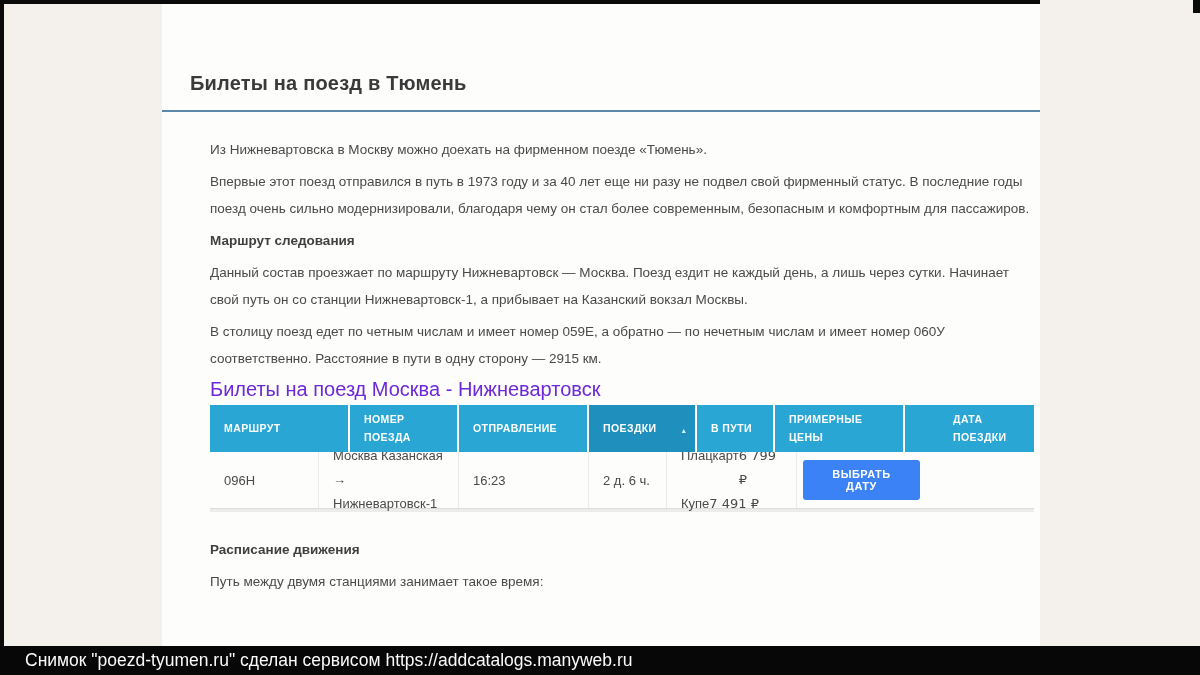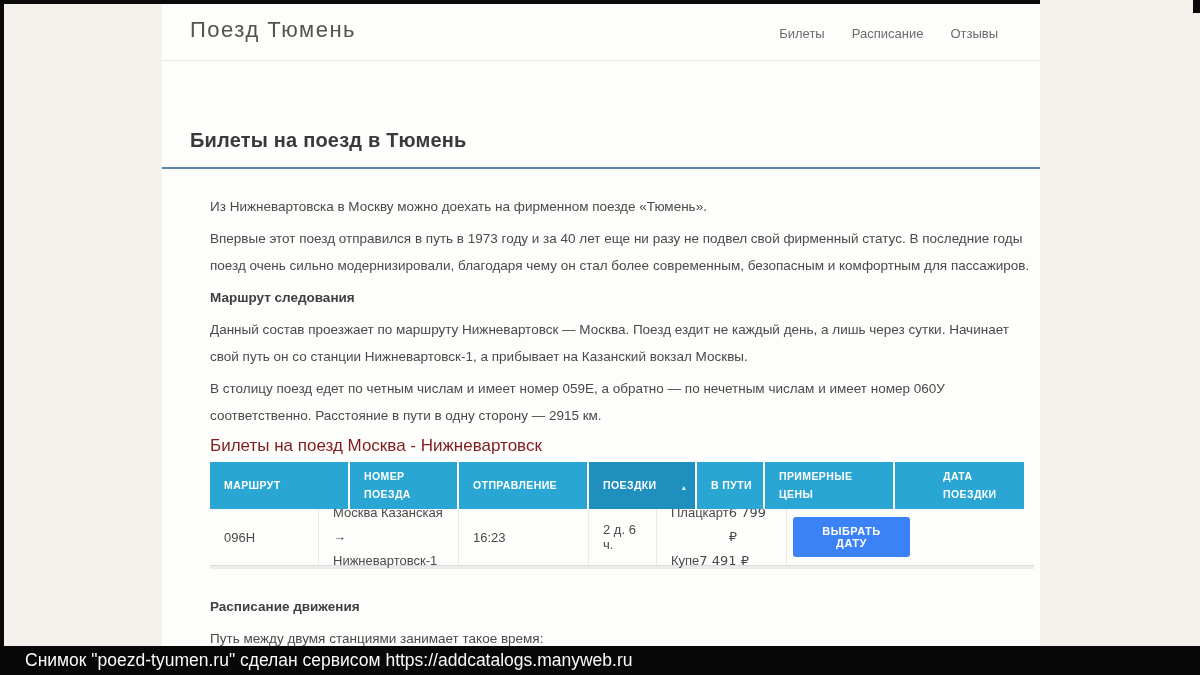--- a/index.html
+++ b/index.html
@@ -31,21 +31,21 @@
 
   .page-title {
     margin:68px 0 0 28px;
     font-size:20px; font-weight:700; color:#3a3a3a; letter-spacing:0.2px;
   }
   .title-rule { margin-top:15px; height:2px; background:#5d87a8; width:100%; }
 
   .content { padding:24px 4px 0 48px; font-size:13.5px; color:#4a4a4a; }
   .content p { line-height:27px; margin:0 0 5px; }
   .content .subhead { font-size:13.5px; font-weight:700; line-height:27px; margin:0 0 5px; color:#3f3f3f; }
-  .content h2 { font-size:17px; font-weight:400; line-height:24px; margin:4px 0 4px; color:#7f1d1d; }
+  .content h2 { font-size:20px; font-weight:400; line-height:24px; margin:4px 0 4px; color:#6d28d9; }
 
   
   .tickets-table { width:824px; margin-top:2px; }
   .thead { display:flex; height:47px; }
   .th {
     background:#2aa6d5; color:#ffffff;
     font-size:10.5px; font-weight:700; letter-spacing:0.4px; line-height:1.7;
     display:flex; align-items:center;
     padding:0 10px 0 14px; border-right:2px solid #fdfdfc;
     position:relative; cursor:pointer;
@@ -68,48 +68,40 @@
   .td.center { justify-content:center; padding:0 6px; }
   .date-btn {
     background:#3b82f6; border:none; border-radius:3px;
     color:#fff; font-family:"Liberation Sans",sans-serif;
     font-size:11px; font-weight:700; letter-spacing:0.5px;
     padding:8px 15px; cursor:pointer;
   }
   .table-strip { width:824px; height:3px; background:#ececea; }
 
   .col-1 { width:109px; } .col-2 { width:140px; } .col-3 { width:130px; }
-  .col-4 { width:108px; } .col-5 { width:68px;  } .col-6 { width:130px; }
+  .col-4 { width:108px; } .col-5 { width:78px;  } .col-6 { width:130px; }
   .col-7 { width:129px; }
 
   
   .watermark-bar {
     position:absolute; left:0; bottom:0; width:1200px; height:29px;
     background:#070707; color:#fafafa;
     display:flex; align-items:center; padding-left:25px;
     font-size:17.5px;
   }
 </style>
 </head>
 <body>
 
 <div class="frame-top"></div>
 <div class="frame-left"></div>
 <div class="corner-mark"></div>
 
 <div class="sheet">
 
-  <div class="site-header">
-    <div class="logo">Поезд Тюмень</div>
-    <nav class="nav">
-      <span class="nav-item">Билеты</span>
-      <span class="nav-item">Расписание</span>
-      <span class="nav-item">Отзывы</span>
-    </nav>
-  </div>
 
   <h1 class="page-title">Билеты на поезд в Тюмень</h1>
   <div class="title-rule"></div>
 
   <div class="content">
     <p>Из Нижневартовска в Москву можно доехать на фирменном поезде «Тюмень».</p>
     <p>Впервые этот поезд отправился в путь в 1973 году и за 40 лет еще ни разу не подвел свой фирменный статус. В последние годы поезд очень сильно модернизировали, благодаря чему он стал более современным, безопасным и комфортным для пассажиров.</p>
     <p class="subhead">Маршрут следования</p>
     <p>Данный состав проезжает по маршруту Нижневартовск — Москва. Поезд ездит не каждый день, а лишь через сутки. Начинает свой путь он со станции Нижневартовск-1, а прибывает на Казанский вокзал Москвы.</p>
     <p>В столицу поезд едет по четным числам и имеет номер 059Е, а обратно — по нечетным числам и имеет номер 060У соответственно. Расстояние в пути в одну сторону — 2915 км.</p>

